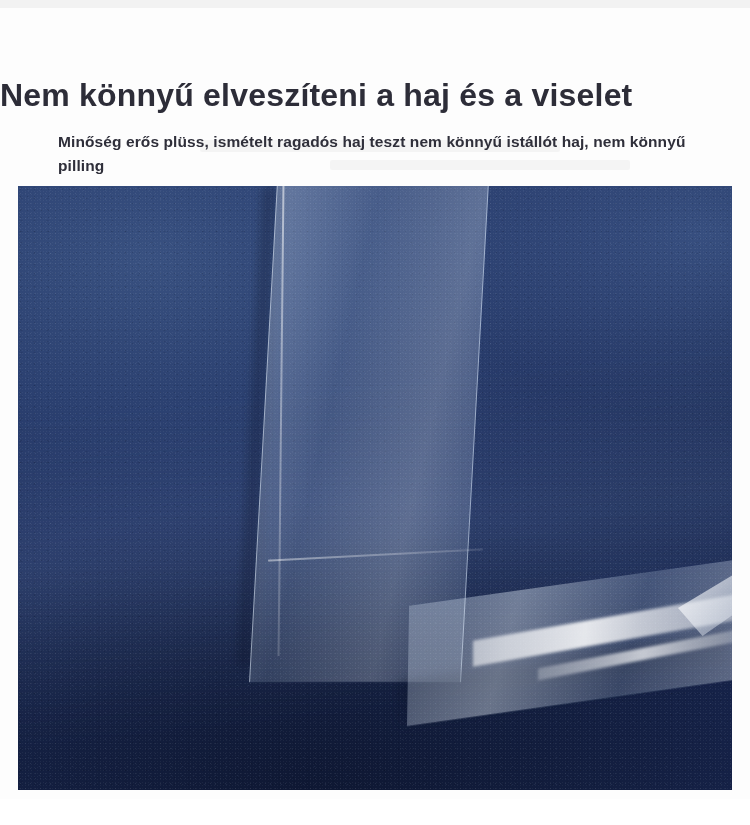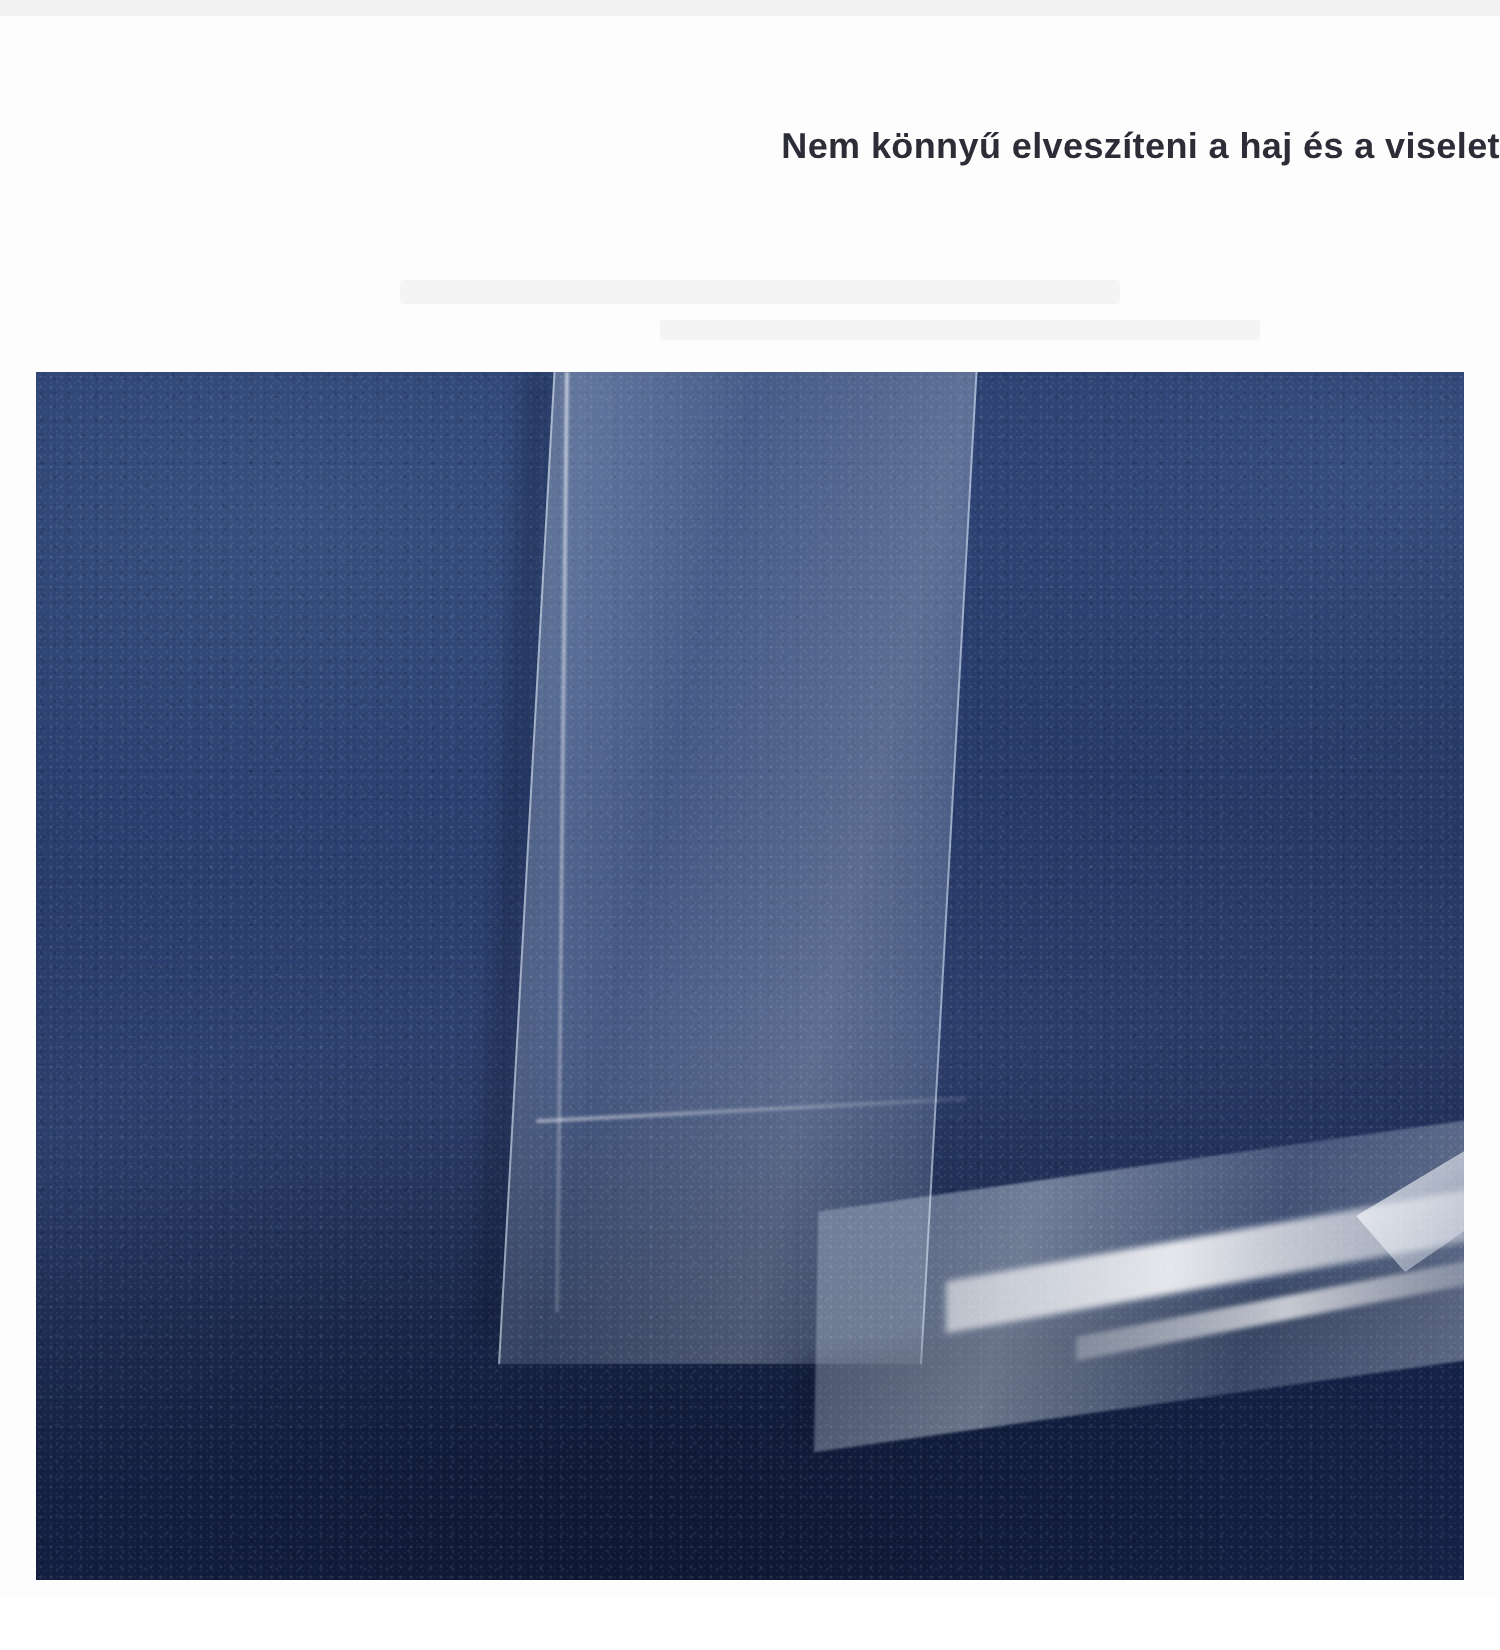--- a/index.html
+++ b/index.html
@@ -23,25 +23,25 @@
   .top-bar {
     position: absolute;
     top: 0;
     left: 0;
     width: 750px;
     height: 8px;
     background: #f2f2f2;
   }
   .headline {
     position: absolute;
-    top: 45px;
+    top: 58px;
     left: 0;
     width: 750px;
-    text-align: right;
-    font-size: 18px;
+    text-align: left;
+    font-size: 32px;
     font-weight: bold;
     color: #2d2d38;
     letter-spacing: 0.2px;
     line-height: 32px;
   }
   .subhead {
     position: absolute;
     top: 114px;
     left: 58px;
     width: 640px;
@@ -223,20 +223,21 @@
 
 <div class="page">
 
   <div class="top-bar"></div>
 
   <div class="ghost-line" style="left:200px; top:140px; width:360px; height:12px;"></div>
   <div class="ghost-line" style="left:330px; top:160px; width:300px; height:10px;"></div>
 
   <h1 class="headline">Nem könnyű elveszíteni a haj és a viselet</h1>
 
+  <p class="subhead">Minőség erős plüss, ismételt ragadós haj teszt nem könnyű istállót haj, nem könnyű pilling</p>
 
   <div class="photo-frame">
     <div class="fabric"></div>
     <div class="fabric-shade"></div>
     <div class="sheen"></div>
     <div class="fabric-noise"></div>
     <div class="fabric-noise2"></div>
 
     <div class="film-left-shadow"></div>
     <div class="film-flap"></div>

